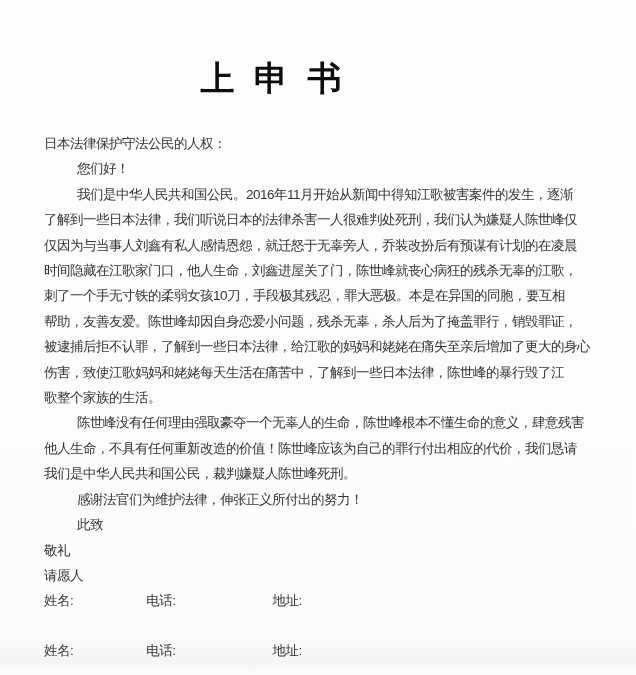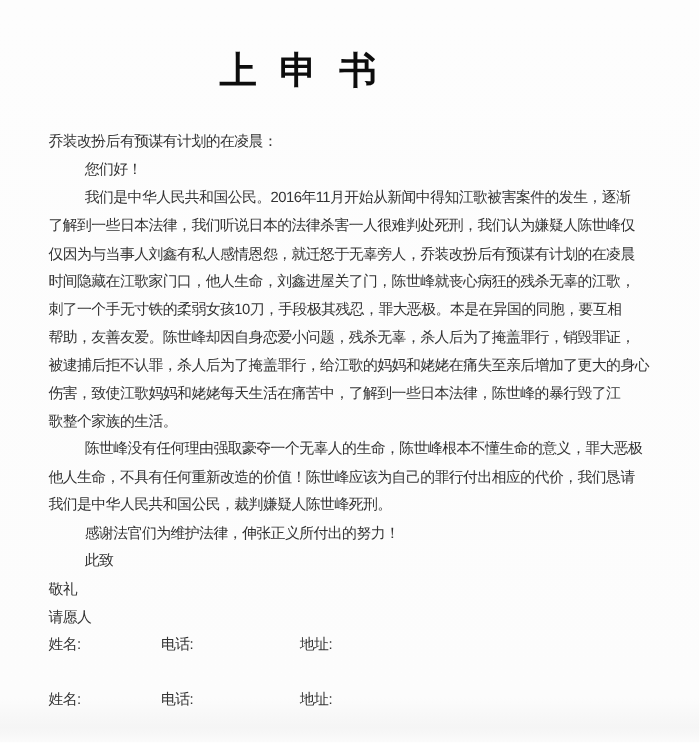--- a/index.html
+++ b/index.html
@@ -8,23 +8,24 @@
     font-family: "Liberation Sans", sans-serif;
     overflow: hidden;
   }
   .page {
     position: relative;
     width: 636px; height: 675px;
     background: linear-gradient(180deg, #fdfdfd 0%, #fcfcfc 94%, #f5f5f5 98%, #fbfbfb 100%);
     color: #333333;
   }
   .title-row {
-    padding-top: 41px;
+    padding-top: 56px;
     text-align: center;
     height: 46px;
+    font-family: Liberation Serif, serif;
   }
   .doc-title {
     display: inline-block;
     position: relative;
     left: -46px;
     font-size: 34px;
     font-weight: bold;
     color: #0d0d0d;
     letter-spacing: 2px;
     word-spacing: 7px;
@@ -48,34 +49,34 @@
 </head>
 <body>
 
 <div class="page">
 
   <div class="title-row">
     <span class="doc-title">上 申 书</span>
   </div>
 
   <div class="content">
-    <div class="line">乔装改扮后有预谋有计划的在凌晨：</div>
+    <div class="line">日本法律保护守法公民的人权：</div>
     <div class="line indent">您们好！</div>
 
     <div class="line indent">我们是中华人民共和国公民。2016年11月开始从新闻中得知江歌被害案件的发生，逐渐</div>
     <div class="line">了解到一些日本法律，我们听说日本的法律杀害一人很难判处死刑，我们认为嫌疑人陈世峰仅</div>
     <div class="line">仅因为与当事人刘鑫有私人感情恩怨，就迁怒于无辜旁人，乔装改扮后有预谋有计划的在凌晨</div>
     <div class="line">时间隐藏在江歌家门口，他人生命，刘鑫进屋关了门，陈世峰就丧心病狂的残杀无辜的江歌，</div>
     <div class="line">刺了一个手无寸铁的柔弱女孩10刀，手段极其残忍，罪大恶极。本是在异国的同胞，要互相</div>
     <div class="line">帮助，友善友爱。陈世峰却因自身恋爱小问题，残杀无辜，杀人后为了掩盖罪行，销毁罪证，</div>
-    <div class="line">被逮捕后拒不认罪，杀人后为了掩盖罪行，给江歌的妈妈和姥姥在痛失至亲后增加了更大的身心</div>
+    <div class="line">被逮捕后拒不认罪，了解到一些日本法律，给江歌的妈妈和姥姥在痛失至亲后增加了更大的身心</div>
     <div class="line">伤害，致使江歌妈妈和姥姥每天生活在痛苦中，了解到一些日本法律，陈世峰的暴行毁了江</div>
     <div class="line">歌整个家族的生活。</div>
 
-    <div class="line indent">陈世峰没有任何理由强取豪夺一个无辜人的生命，陈世峰根本不懂生命的意义，罪大恶极</div>
+    <div class="line indent">陈世峰没有任何理由强取豪夺一个无辜人的生命，陈世峰根本不懂生命的意义，肆意残害</div>
     <div class="line">他人生命，不具有任何重新改造的价值！陈世峰应该为自己的罪行付出相应的代价，我们恳请</div>
     <div class="line">我们是中华人民共和国公民，裁判嫌疑人陈世峰死刑。</div>
 
     <div class="line indent">感谢法官们为维护法律，伸张正义所付出的努力！</div>
     <div class="line indent">此致</div>
     <div class="line">敬礼</div>
 
     <div class="sig-block">
       <div class="line">请愿人</div>
 

